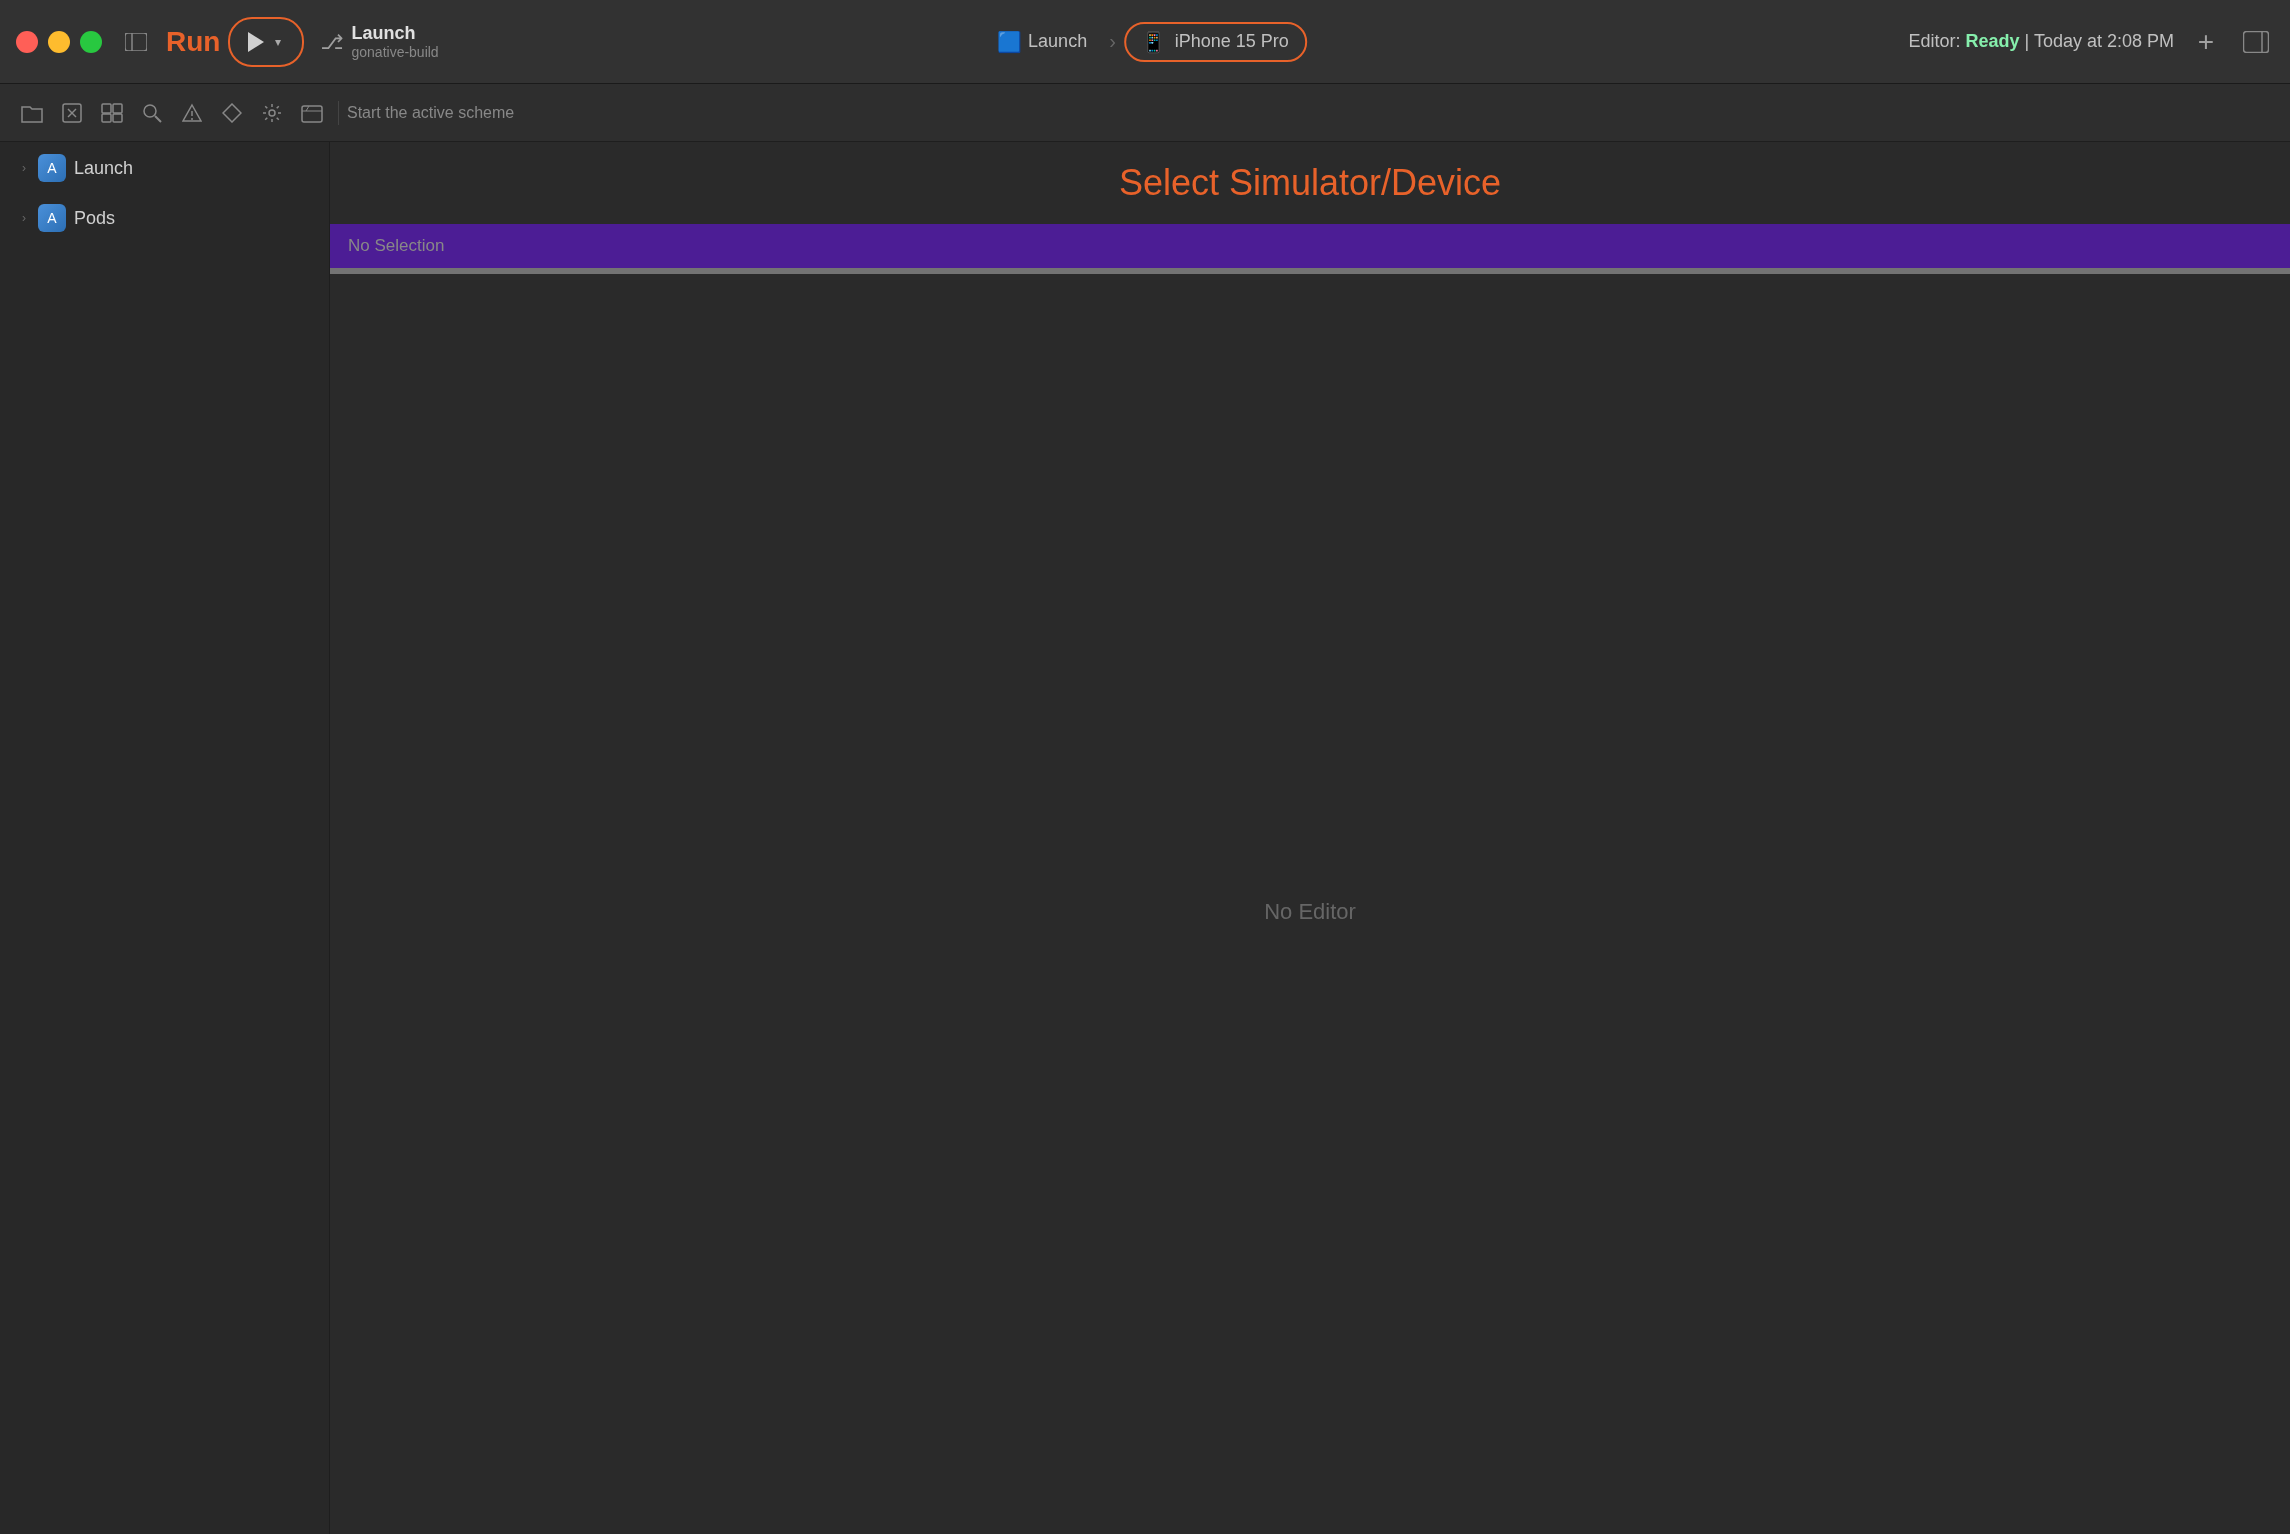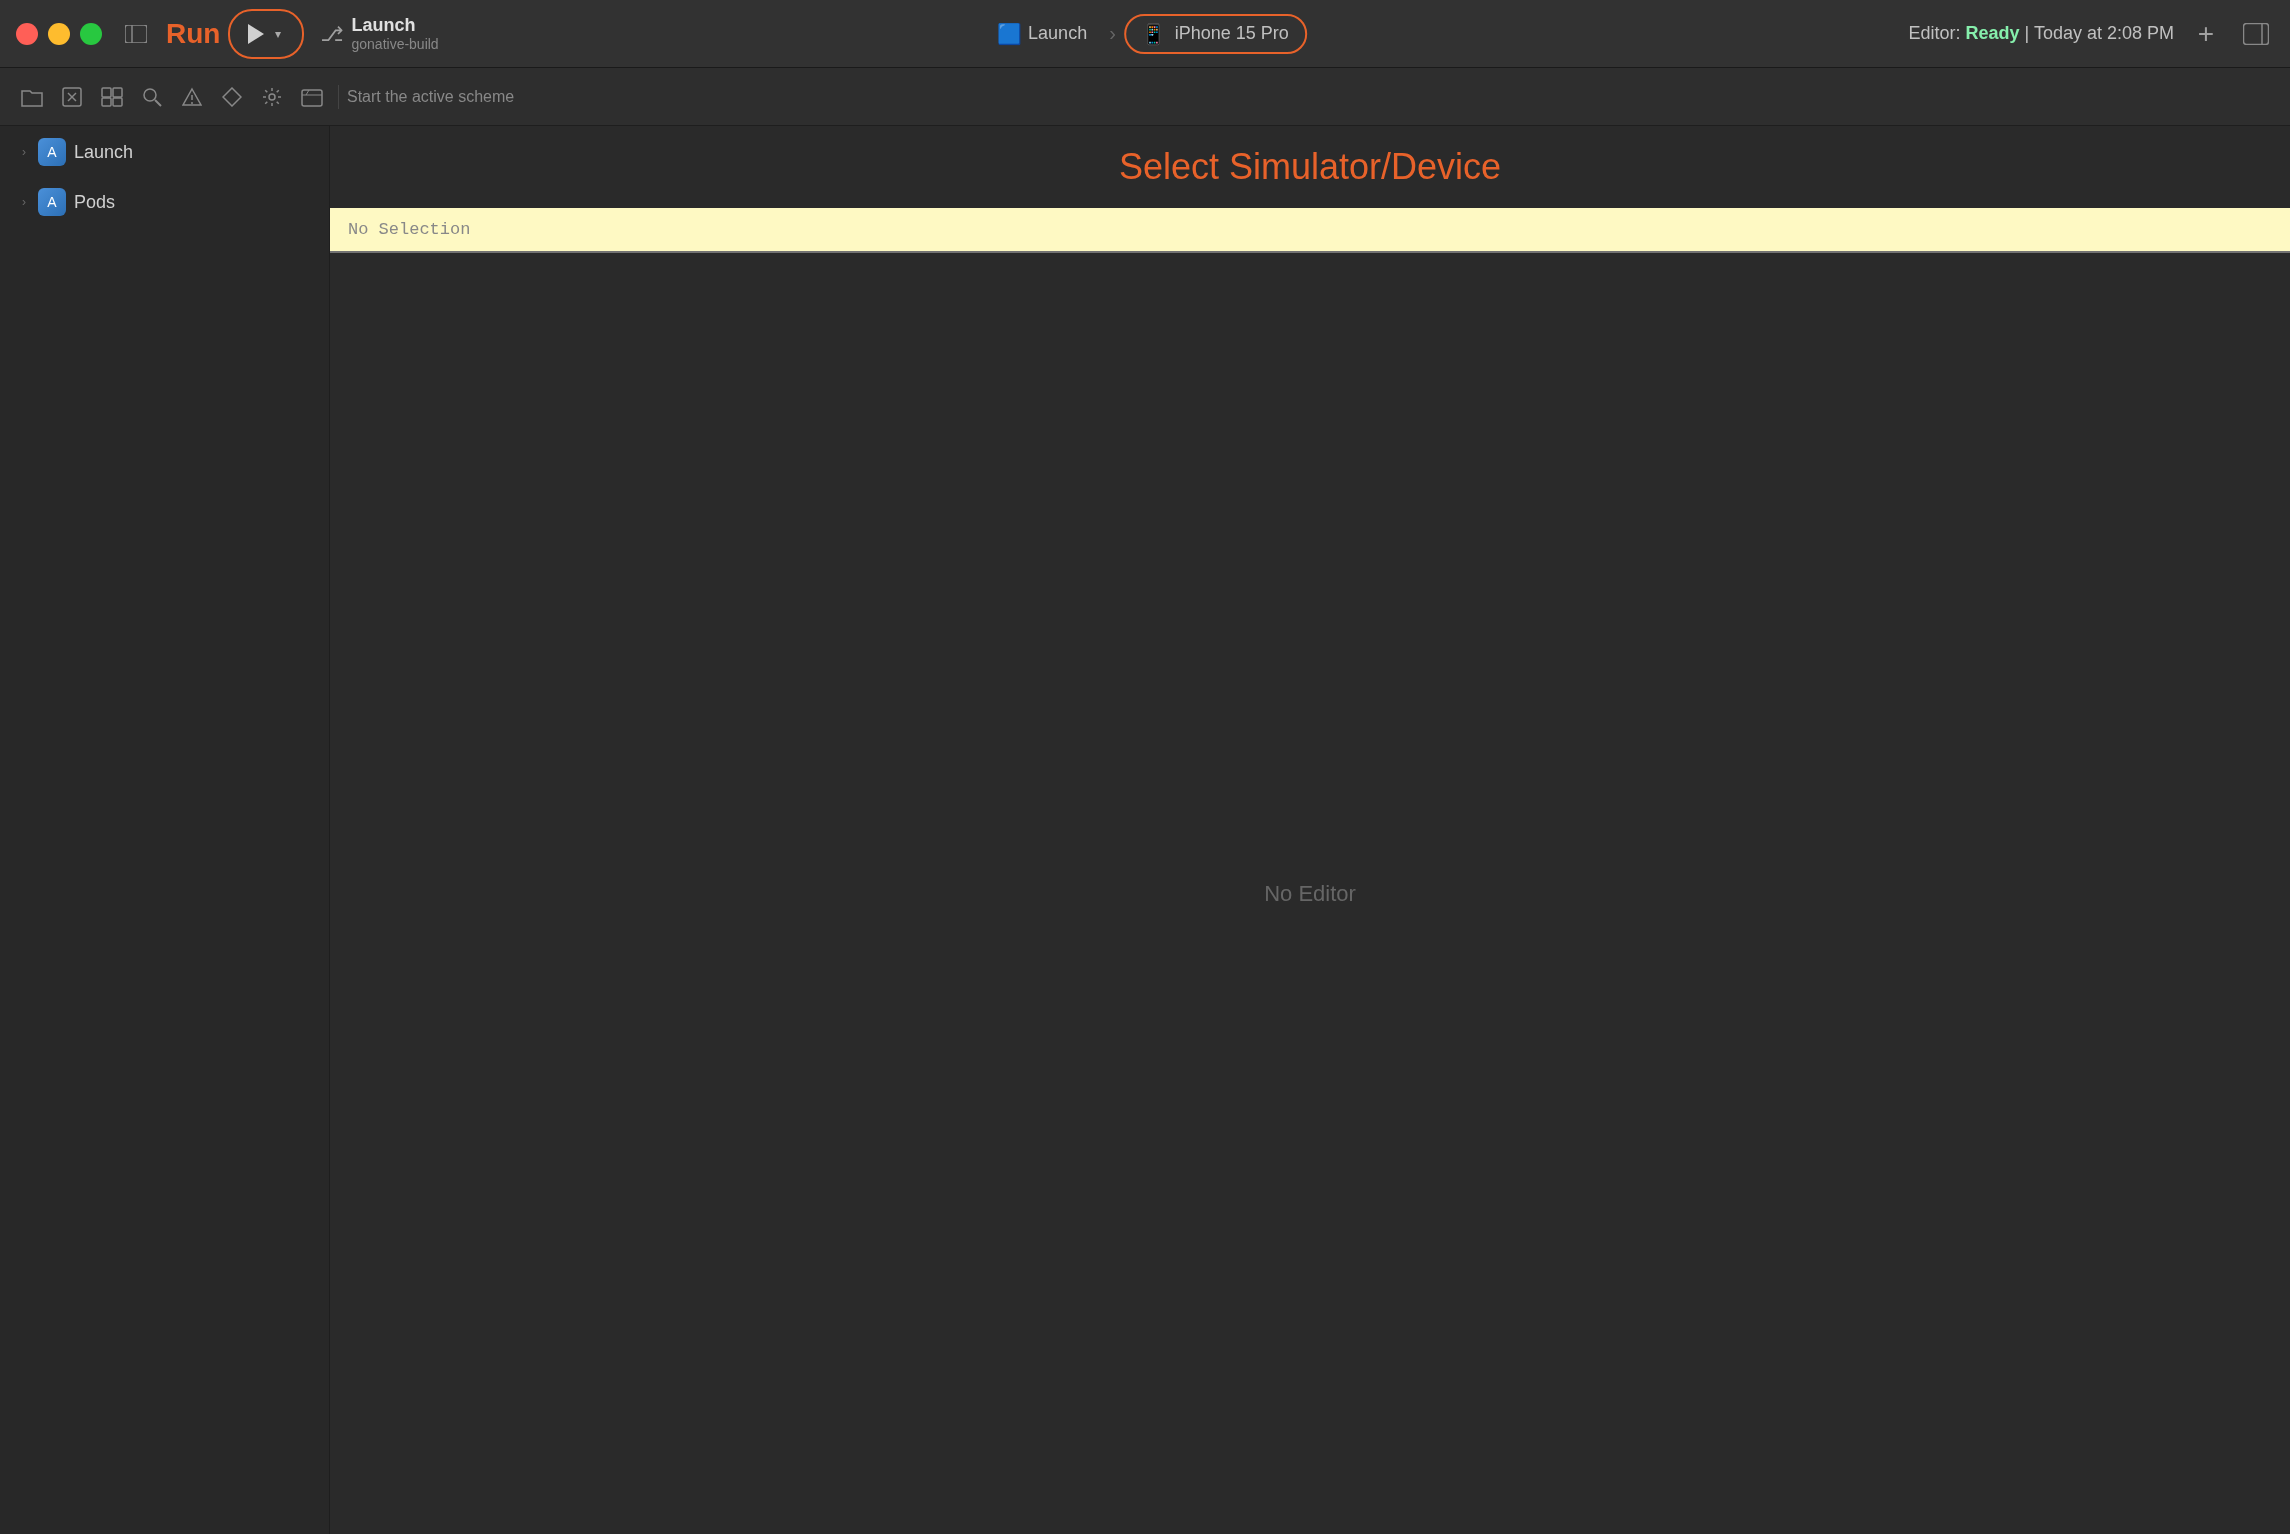--- a/index.html
+++ b/index.html
@@ -10,21 +10,21 @@
       background: #2b2b2b;
       font-family: -apple-system, BlinkMacSystemFont, 'SF Pro Text', 'Helvetica Neue', sans-serif;
       overflow: hidden;
       color: #d0d0d0;
     }
 
     
     .titlebar {
       display: flex;
       align-items: center;
-      height: 68px;
+      height: 84px;
       background: #323232;
       border-bottom: 1px solid #1a1a1a;
       padding: 0 16px;
       position: relative;
     }
 
     .traffic-lights {
       display: flex;
       align-items: center;
       gap: 10px;
@@ -311,23 +311,22 @@
       flex: 1;
       display: flex;
       flex-direction: column;
       background: #2a2a2a;
     }
 
     .no-selection-bar {
       padding: 12px 18px;
       font-size: 17px;
       color: #888;
-      background: #fef9c3;
-      border-bottom: 2px solid #737373;
-      font-family: Liberation Mono, monospace;
+      background: #4c1d95;
+      border-bottom: 6px solid #737373;
     }
 
     .editor-main {
       flex: 1;
       display: flex;
       align-items: center;
       justify-content: center;
     }
 
     .no-editor-text {

